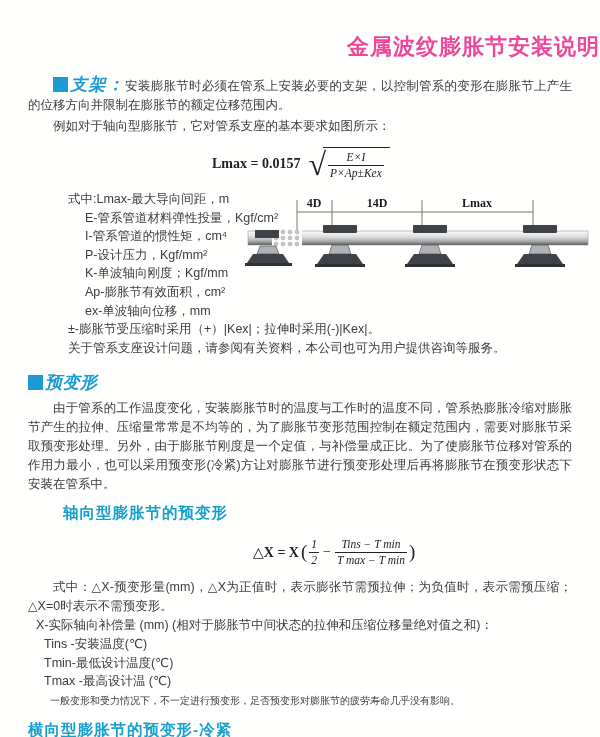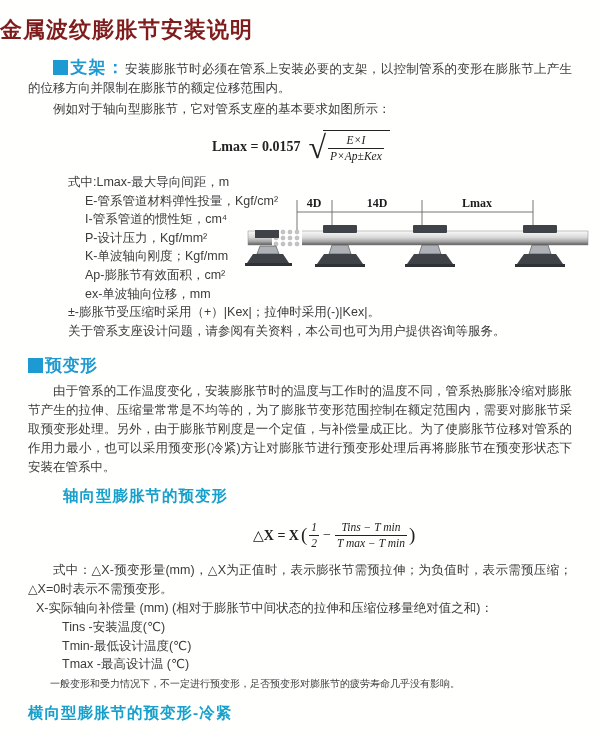--- a/index.html
+++ b/index.html
@@ -7,25 +7,25 @@
   .page {
     position:relative;
     width:600px; height:737px;
     margin:0 auto;
     background:#fffffe;
     font-family:"Liberation Sans","DejaVu Sans",sans-serif;
     color:#3b3b3b;
     overflow:hidden;
   }
   .page-title {
-    padding-top:15px;
-    text-align:left;
+    padding-top:32px;
+    text-align:right;
     font-size:22px;
     font-weight:bold;
-    color:#7f1d1d;
+    color:#ec4899;
     letter-spacing:1px;
   }
   .body-text { font-size:12.5px; line-height:19px; color:#3b3b3b; }
   .para { padding:0 28px; text-align:justify; }
   .indent { text-indent:2em; }
 
   
   .sec1-p1 { margin-top:13px; }
   .inline-header { white-space:nowrap; }
   .sq {
@@ -33,20 +33,21 @@
     width:15px; height:15px;
     background:#1e9ad3;
     vertical-align:-2px;
     margin-right:2px;
   }
   .sec-title-text {
     font-size:17px;
     font-weight:bold;
     color:#1e9ad3;
     letter-spacing:1px;
+    font-style:italic;
   }
   .sec1-p2 { margin-top:2px; }
 
   
   .formula-row {
     font-family:"Liberation Serif","DejaVu Serif",serif;
     font-weight:bold;
     font-size:14px;
     color:#222;
     display:flex;
@@ -80,21 +81,21 @@
   .subsec-title {
     margin:9px 0 0 63px;
     font-size:15.5px;
     font-weight:bold;
     color:#16a0cb;
     letter-spacing:1px;
   }
   .subsec-title.lateral { margin-left:28px; margin-top:10px; }
   .sec2-body { margin-top:5px; }
   .where-para { margin-top:2px; }
-  .plain-line { padding-left:62px; font-size:12.5px; line-height:18.6px; }
+  .plain-line { padding-left:44px; font-size:12.5px; line-height:18.6px; }
   .note-line { padding-left:50px; font-size:10px; line-height:18.6px; margin-top:1px; }
   .svg-label { font-family:"Liberation Serif","DejaVu Serif",serif; font-weight:bold; font-size:12px; fill:#1c1c1c; }
 </style>
 </head>
 <body>
 
 <div class="page">
 
   <h1 class="page-title">金属波纹膨胀节安装说明</h1>
 

